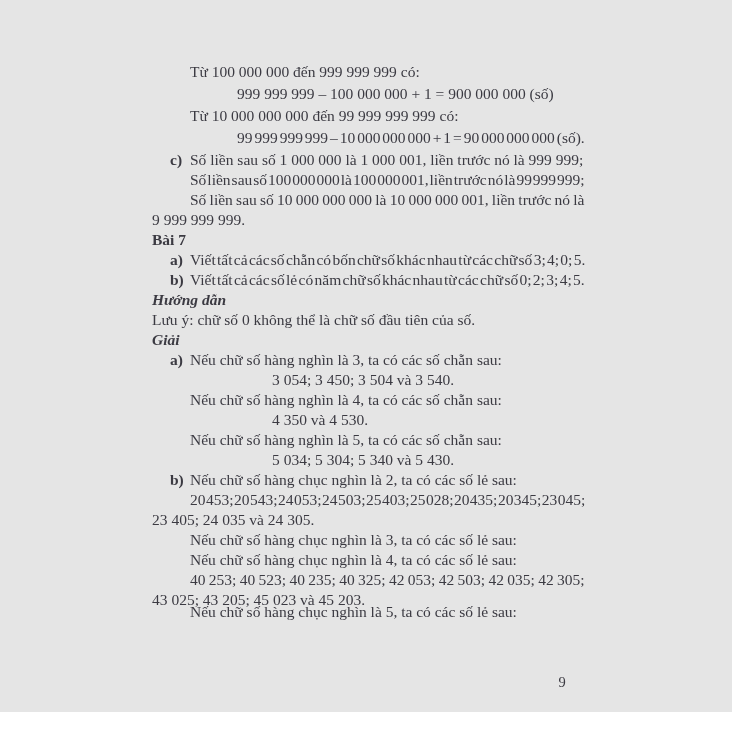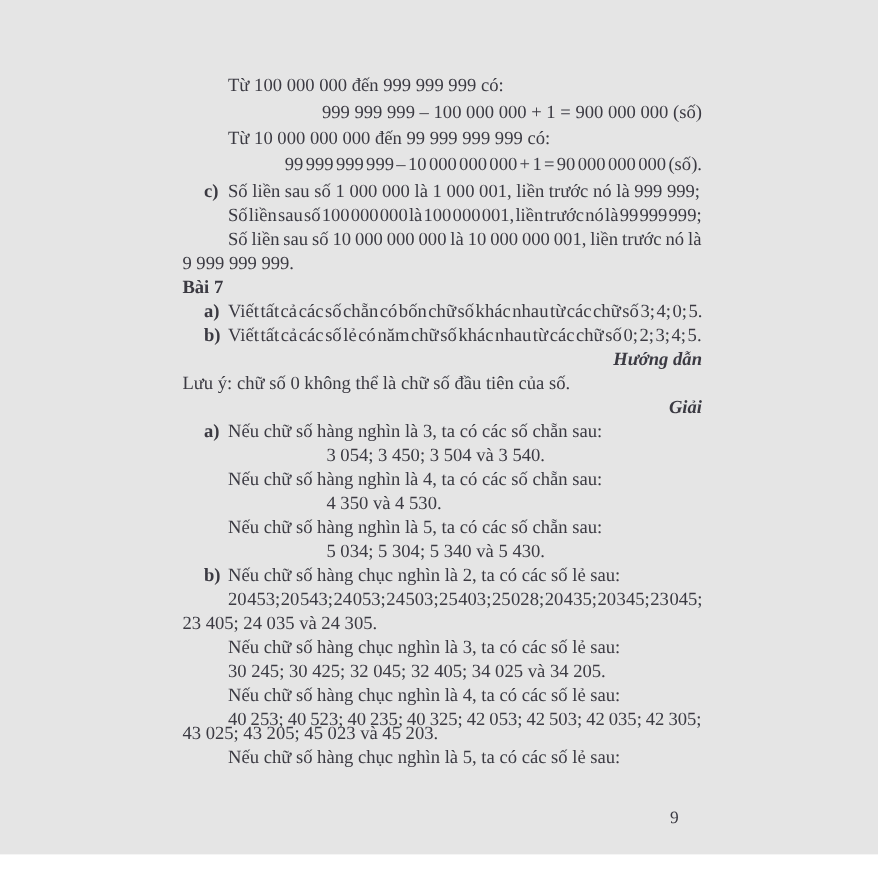--- a/index.html
+++ b/index.html
@@ -29,24 +29,24 @@
   .line .txt { display: inline-block; white-space: nowrap; }
   .indent  { padding-left: 38px; }
   .item    { padding-left: 38px; }
   .lbl {
     display: inline-block;
     width: 20px; margin-left: -20px;
     font-weight: 700;
     white-space: nowrap;
   }
   .flush   { padding-left: 0; }
-  .tab-eq  { padding-left: 85px; text-align: right; }
+  .tab-eq  { padding-left: 85px; }
   .tab-num { padding-left: 120px; }
   .heading { font-weight: 700; }
-  .center-hd { text-align: right; font-weight: 700; font-style: italic; }
+  .center-hd { text-align: left; font-weight: 700; font-style: italic; }
   
   #lines > .line:nth-child(n+2):nth-child(-n+5) { margin-top: 2px; }
   #lines > .line:nth-child(28) { margin-top: -8px; font-family: Liberation Serif, serif; }
   .page-number {
     position: absolute;
     top: 672px; left: 552px;
     width: 20px;
     text-align: center;
     font-size: 14.5px;
     line-height: 20px;
@@ -76,21 +76,20 @@
         <div class="line item"><span class="lbl">a)</span><span class="txt">Nếu chữ số hàng nghìn là 3, ta có các số chẵn sau:</span></div>
         <div class="line tab-num"><span class="txt">3 054; 3 450; 3 504 và 3 540.</span></div>
         <div class="line indent"><span class="txt">Nếu chữ số hàng nghìn là 4, ta có các số chẵn sau:</span></div>
         <div class="line tab-num"><span class="txt">4 350 và 4 530.</span></div>
         <div class="line indent"><span class="txt">Nếu chữ số hàng nghìn là 5, ta có các số chẵn sau:</span></div>
         <div class="line tab-num"><span class="txt">5 034; 5 304; 5 340 và 5 430.</span></div>
         <div class="line item"><span class="lbl">b)</span><span class="txt">Nếu chữ số hàng chục nghìn là 2, ta có các số lẻ sau:</span></div>
         <div class="line indent justify"><span class="txt" style="word-spacing: -3.41176px;">20 453; 20 543; 24 053; 24 503; 25 403; 25 028; 20 435; 20 345; 23 045;</span></div>
         <div class="line flush"><span class="txt">23 405; 24 035 và 24 305.</span></div>
         <div class="line indent"><span class="txt">Nếu chữ số hàng chục nghìn là 3, ta có các số lẻ sau:</span></div>
-        <div class="line indent"><span class="txt">30 245; 30 425; 32 045; 32 405; 34 025 và 34 205.</span></div>
         <div class="line indent"><span class="txt">Nếu chữ số hàng chục nghìn là 4, ta có các số lẻ sau:</span></div>
         <div class="line indent justify"><span class="txt" style="word-spacing: -0.533333px;">40 253; 40 523; 40 235; 40 325; 42 053; 42 503; 42 035; 42 305;</span></div>
         <div class="line flush"><span class="txt">43 025; 43 205; 45 023 và 45 203.</span></div>
         <div class="line indent"><span class="txt">Nếu chữ số hàng chục nghìn là 5, ta có các số lẻ sau:</span></div>
       </div>
   </div>
   <div class="page-number">9</div>
 </div>
 
 </body></html>

